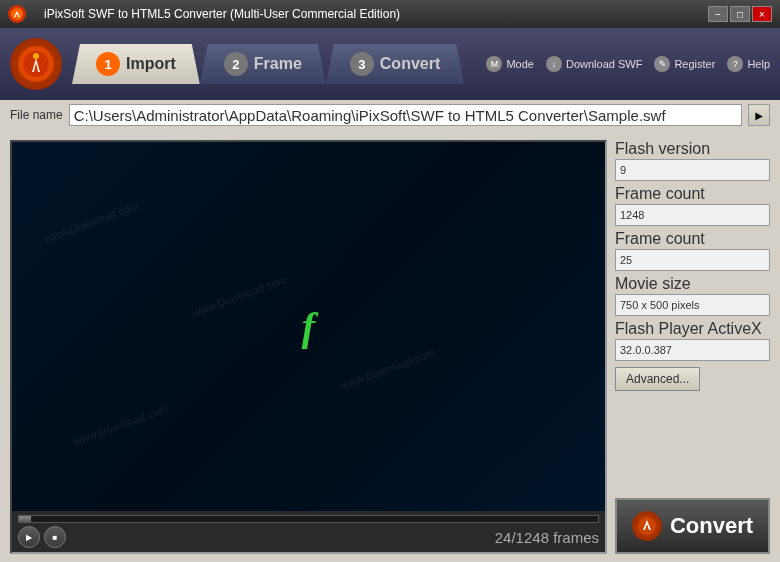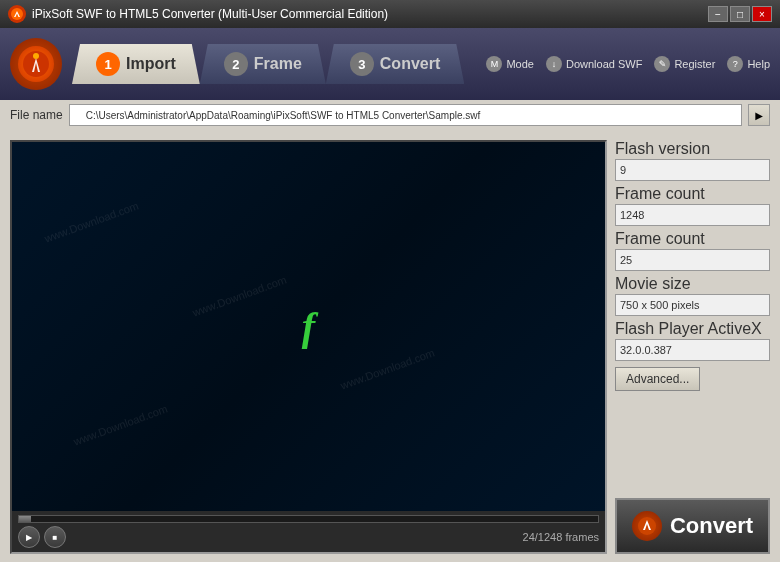--- a/index.html
+++ b/index.html
@@ -18,21 +18,21 @@
       height: 28px;
       display: flex;
       align-items: center;
       justify-content: space-between;
       padding: 0 8px;
       color: white;
     }
     .title-bar-left {
       display: flex;
       align-items: center;
-      gap: 6px;
+      gap: 18px;
     }
     .title-bar-icon {
       width: 18px;
       height: 18px;
       background: #cc3300;
       border-radius: 50%;
       display: flex;
       align-items: center;
       justify-content: center;
       color: white;
@@ -192,22 +192,22 @@
     .file-label {
       font-size: 12px;
       color: #333;
       white-space: nowrap;
     }
     .file-input {
       flex: 1;
       height: 22px;
       border: 1px solid #999;
       background: white;
-      padding: 0 16px;
-      font-size: 10px;
+      padding: 0 4px;
+      font-size: 15px;
       color: #333;
     }
     .file-browse-btn {
       width: 22px;
       height: 22px;
       background: linear-gradient(to bottom, #e0dcd0, #c8c4b8);
       border: 1px solid #999;
       cursor: pointer;
       display: flex;
       align-items: center;
@@ -288,21 +288,21 @@
       border-radius: 50%;
       display: flex;
       align-items: center;
       justify-content: center;
       cursor: pointer;
       color: white;
       font-size: 8px;
     }
     .frame-info {
       color: #aaa;
-      font-size: 11px;
+      font-size: 15px;
       margin-left: auto;
     }
 
     
     .info-panel {
       width: 155px;
       display: flex;
       flex-direction: column;
       gap: 4px;
     }

